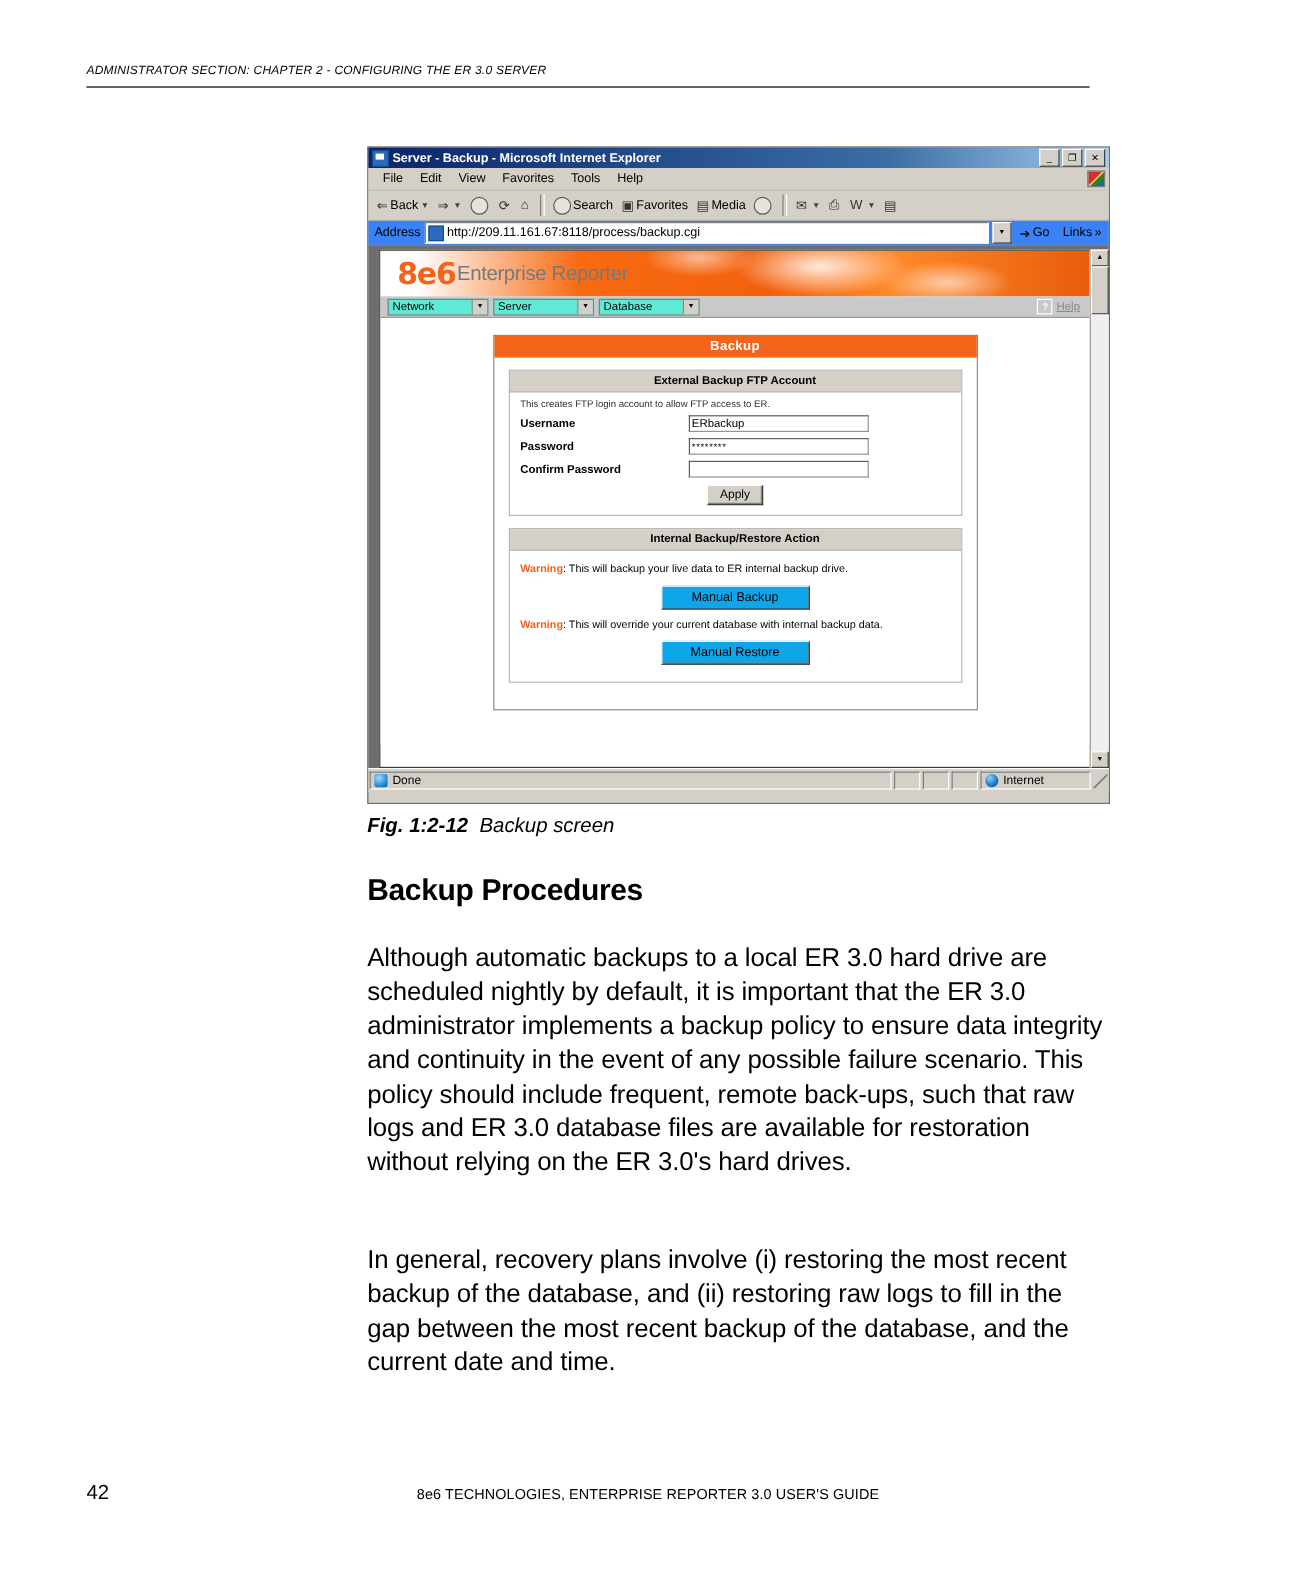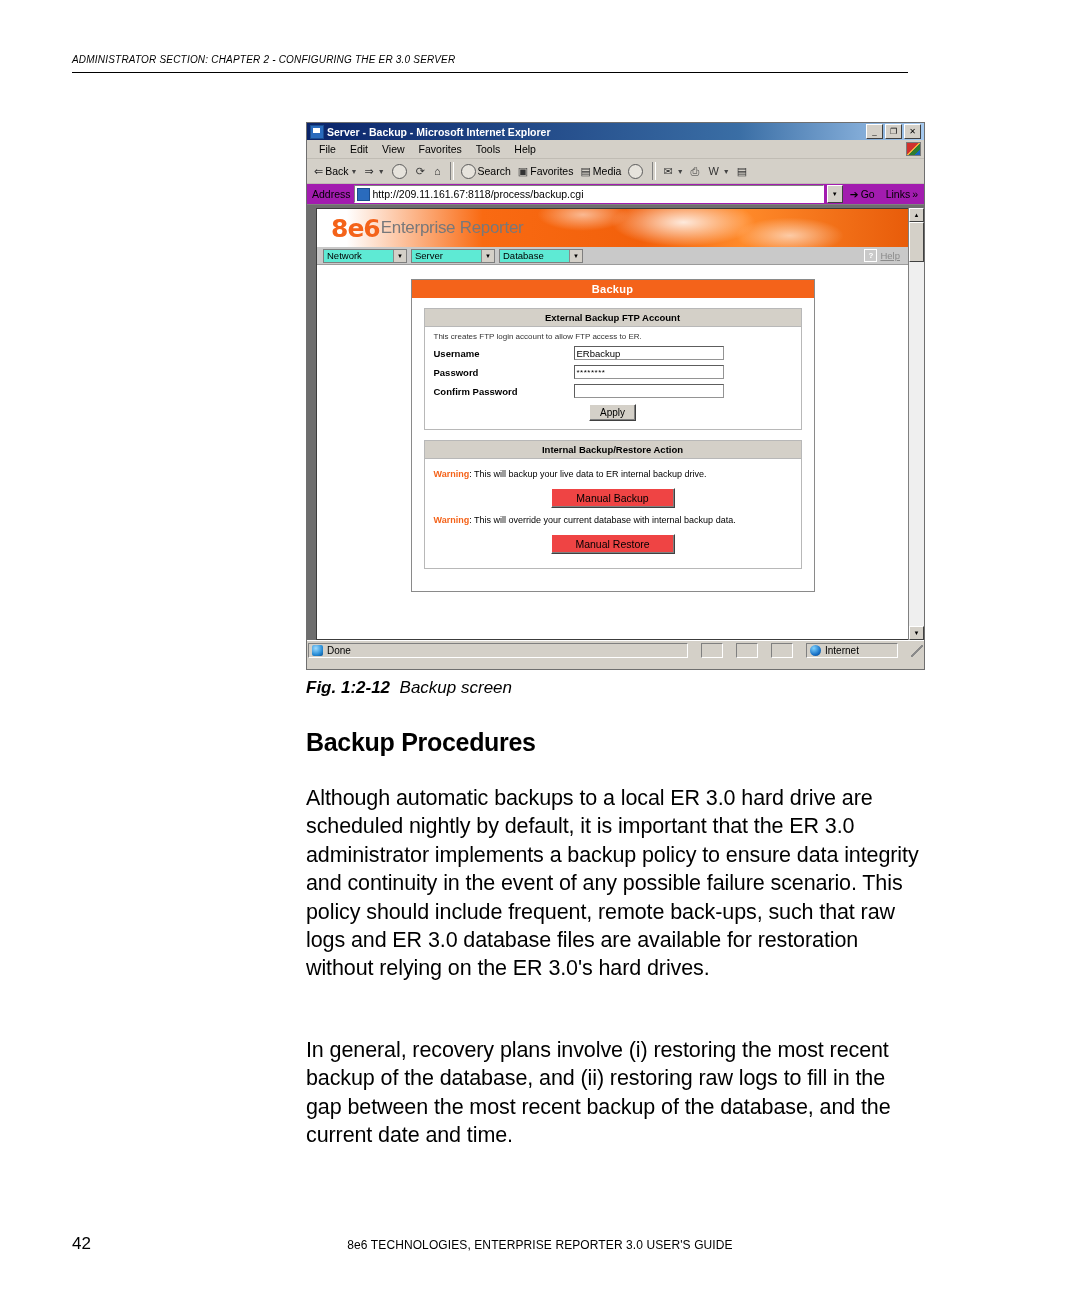--- a/index.html
+++ b/index.html
@@ -136,21 +136,21 @@
   .tb .g { font-size: 11px; margin-right: 2px; color: #333; }
   .tb .circ {
     width: 13px; height: 13px; border-radius: 50%;
     border: 1.4px solid #5a5a5a; background: #e6e3dc;
     display: inline-block; margin-right: 2px;
   }
   .tb .caret { font-size: 7px; margin-left: 2px; color: #444; }
   .tbsep { width: 2px; height: 18px; border-left: 1px solid #808080; border-right: 1px solid #fff; margin: 0 3px; }
   .addrbar {
     height: 20px;
-    background: #a21caf;
+    background: #3b82f6;
     display: flex; align-items: center;
     padding: 0 2px 0 5px;
     border-bottom: 1px solid #808080;
     gap: 3px;
   }
   .addrbar .lab { font-size: 10.5px; color: #000; }
   .addrinput {
     flex: 1;
     height: 16px;
     background: #fff;
@@ -335,21 +335,21 @@
     white-space: nowrap;
   }
   .warnline {
     font-size: 9px;
     color: #000;
     line-height: 1.35;
     margin: 4px 0;
   }
   .warnline .w { color: #f4631a; font-weight: bold; }
   .bigbtn {
-    background: #ef4444;
+    background: #0ea5e9;
     border: 1px solid #ffffff;
     border-right-color: #404040;
     border-bottom-color: #404040;
     box-shadow: inset -1px -1px 0 #808080;
     font-size: 10.5px;
     padding: 3px 0;
     width: 122px;
     text-align: center;
     color: #000;
   }
@@ -374,21 +374,21 @@
   .strack { flex: 1; background: #efefef; }
   .sthumb { height: 40px; background: #d4d0c8; border: 1px solid #fff; border-right-color:#404040; border-bottom-color:#404040; box-sizing:border-box; }
 
   .statusbar {
     height: 19px;
     background: #d4d0c8;
     display: flex; align-items: center;
     border-top: 1px solid #fff;
     font-size: 10px;
     padding: 0 1px;
-    gap: 13px;
+    gap: 2px;
   }
   .spanel {
     height: 15px;
     border: 1px solid #808080;
     border-right-color: #fff; border-bottom-color: #fff;
     display: flex; align-items: center;
     padding: 0 3px;
     box-sizing: border-box;
   }
   .spanel.grow { flex: 1; }

